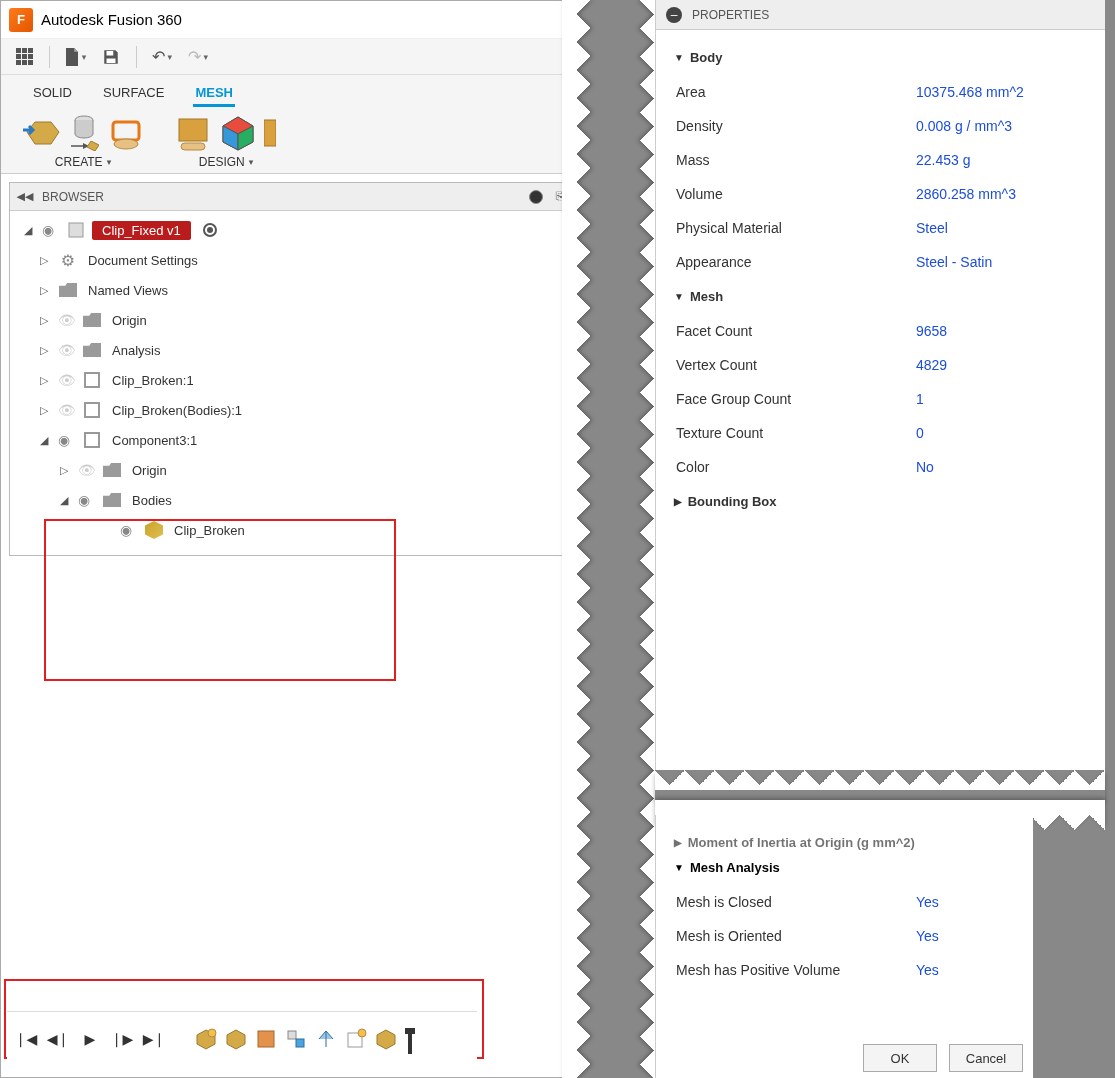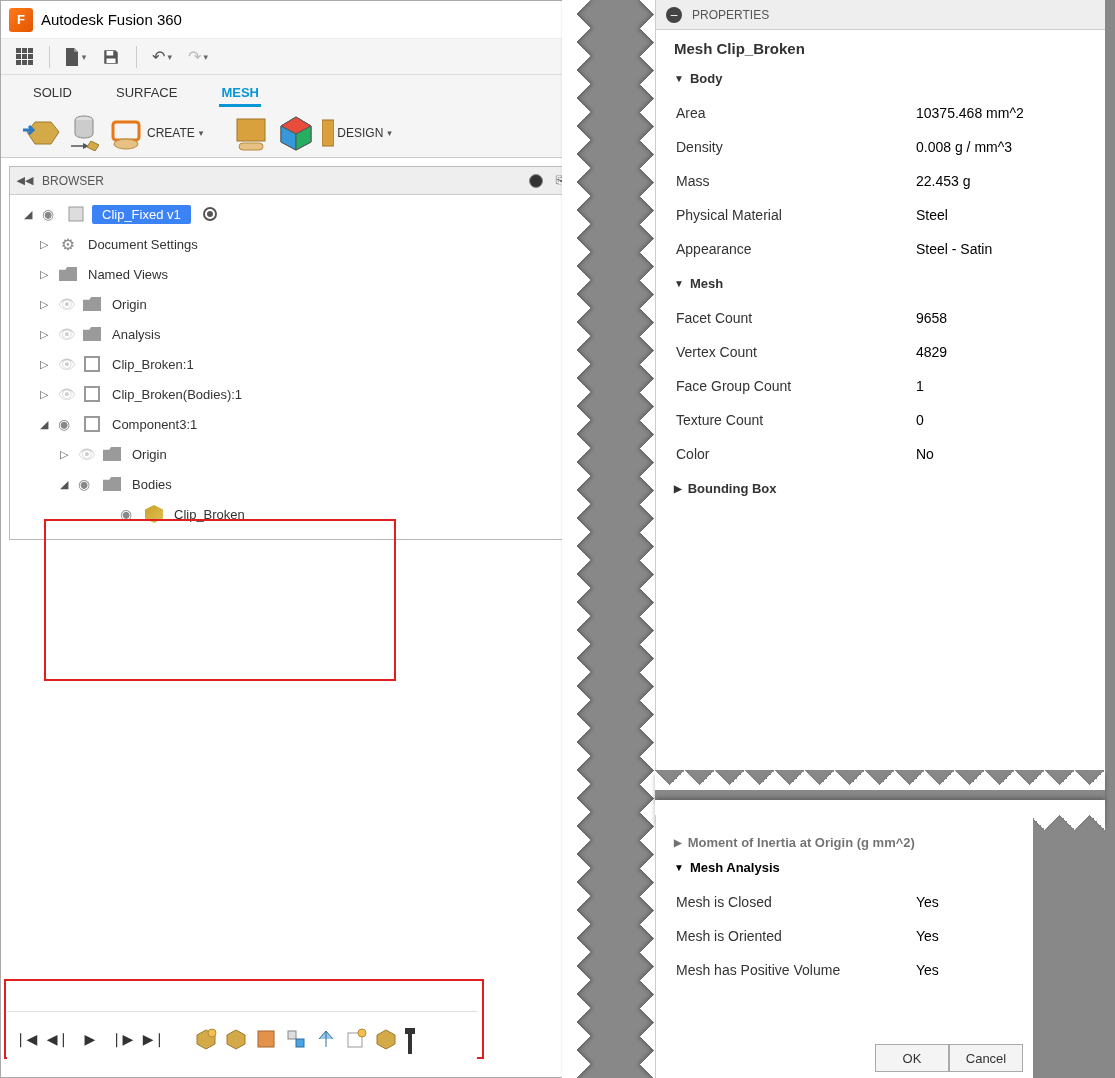--- a/index.html
+++ b/index.html
@@ -39,26 +39,26 @@
   width: 200px; display: flex; align-items: center; justify-content: center;
   border-right: 1px solid #ddd; padding: 10px 0;
 }
 .ws-btn {
   border: 1px solid #ccc; background: #fff; padding: 10px 20px; font-size: 13px;
   display: flex; align-items: center; gap: 6px;
 }
 .ws-btn::after { content: "▾"; font-size: 9px; color: #555; }
 
 .ribbon-right { flex: 1; }
-.ribbon-tabs { display: flex; gap: 40px; padding: 6px 30px 0 30px; font-size: 13px; color: #333; }
+.ribbon-tabs { display: flex; gap: 27px; padding: 6px 30px 0 30px; font-size: 13px; color: #333; }
 .ribbon-tabs .tab { padding: 4px 2px; }
 .ribbon-tabs .tab.active { color: #0696d7; border-bottom: 3px solid #0696d7; font-weight: 600; }
 
 .ribbon-tools { display: flex; gap: 30px; padding: 6px 20px 4px 20px; align-items: flex-start; }
-.tool-group { display: flex; align-items: center; gap: 2px; }
+.tool-group { display: flex; flex-direction: column; align-items: center; gap: 2px; }
 .tool-icons { display: flex; gap: 6px; align-items: flex-end; }
 .group-label { font-size: 12px; color: #333; display: flex; align-items: center; gap: 4px; }
 .group-label::after { content: "▾"; font-size: 9px; color: #555; }
 .tool-ico { min-width: 34px; height: 40px; display:flex; align-items:center; justify-content:center; }
 
 .browser-wrap { padding: 8px 8px; }
 .browser-panel { border: 1px solid #bbb; }
 .browser-header {
   background: #eee; height: 28px; display: flex; align-items: center; padding: 0 6px;
   font-size: 12px; color: #555; gap: 8px; border-bottom: 1px solid #ccc;
@@ -73,21 +73,21 @@
 .indent0 { padding-left: 14px; }
 .indent1 { padding-left: 30px; }
 .indent2 { padding-left: 50px; }
 .indent4 { padding-left: 110px; }
 .caret { width: 12px; font-size: 11px; color: #555; }
 .vis { width: 18px; font-size: 14px; color: #888; }
 .vis.hidden { color: #ccc; }
 .node-ico { width: 20px; height: 18px; display:flex; align-items:center; justify-content:center; }
 .node-label { padding: 1px 4px; }
 .root-item .node-label {
-  background: #3b82f6; color: #fff; padding: 2px 10px; border-radius: 2px;
+  background: #b91c1c; color: #fff; padding: 2px 10px; border-radius: 2px;
 }
 .radio-dot {
   width: 14px; height: 14px; border: 2px solid #555; border-radius: 50%;
   display: flex; align-items: center; justify-content: center; margin-left: 6px;
 }
 .radio-dot::after { content: ""; width: 6px; height: 6px; background: #555; border-radius: 50%; }
 .folder-ico { width: 18px; height: 14px; background: #9a9a9a; clip-path: polygon(0 20%,35% 20%,45% 0,100% 0,100% 100%,0 100%); }
 .gear-ico { font-size: 16px; color: #888; }
 .mesh-ico {
   width: 18px; height: 18px; background:
@@ -114,24 +114,24 @@
   font-size: 12px; color: #555; background: #eee; border-bottom: 1px solid #ccc;
 }
 .props-header .circle { width:16px;height:16px;border-radius:50%;background:#444;color:#fff;font-size:12px;line-height:16px;text-align:center; }
 .props-body { padding: 10px 18px; font-size: 14px; color: #333; }
 .props-title { font-weight: bold; font-size: 15px; margin-bottom: 14px; }
 .section-hdr { font-weight: bold; font-size: 13px; margin: 10px 0 10px 0; display:flex; align-items:center; gap:6px; }
 .section-hdr::before { content: "▼"; font-size: 10px; }
 .section-hdr.collapsed::before { content: "▶"; font-size:10px; }
 .prop-row { display: flex; padding: 9px 2px; font-size: 14px; }
 .prop-row .pl { width: 240px; color: #333; }
-.prop-row .pv { flex: 1; color: #000000; }
+.prop-row .pv { flex: 1; color: #1d4ed8; }
 
 .props-footer {
-  position: absolute; bottom: 6px; right: 10px; display:flex;  padding-left: 20px;
+  position: absolute; bottom: 6px; right: 10px; display:flex; gap: 12px; padding-left: 20px;
 }
 .btn {
   min-width: 74px; height: 28px; border: 1px solid #aaa; background: #f4f4f4;
   font-size: 13px; color: #333; display:flex; align-items:center; justify-content:center;
 }
 
 
 .zig-v {
   position:absolute; top:0; bottom:0; width:40px;
   background: #888;
@@ -442,34 +442,37 @@
 
 <div class="zig-v zig-left-of-left"></div>
 <div class="zig-v zig-right-of-right"></div>
 
 <div class="panel-right" style="height:790px">
   <div class="props-header">
     <div class="circle">–</div>
     <span>PROPERTIES</span>
   </div>
   <div class="props-body">
-    <div class="props-title">Mesh Clip_Broken</div>
 
     <div class="section-hdr">Body</div>
     <div class="prop-row">
         <div class="pl">Area</div>
         <div class="pv">10375.468 mm^2</div>
       </div>
     <div class="prop-row">
         <div class="pl">Density</div>
         <div class="pv">0.008 g / mm^3</div>
       </div>
     <div class="prop-row">
         <div class="pl">Mass</div>
         <div class="pv">22.453 g</div>
+      </div>
+    <div class="prop-row">
+        <div class="pl">Volume</div>
+        <div class="pv">2860.258 mm^3</div>
       </div>
     <div class="prop-row">
         <div class="pl">Physical Material</div>
         <div class="pv">Steel</div>
       </div>
     <div class="prop-row">
         <div class="pl">Appearance</div>
         <div class="pv">Steel - Satin</div>
       </div>
 

